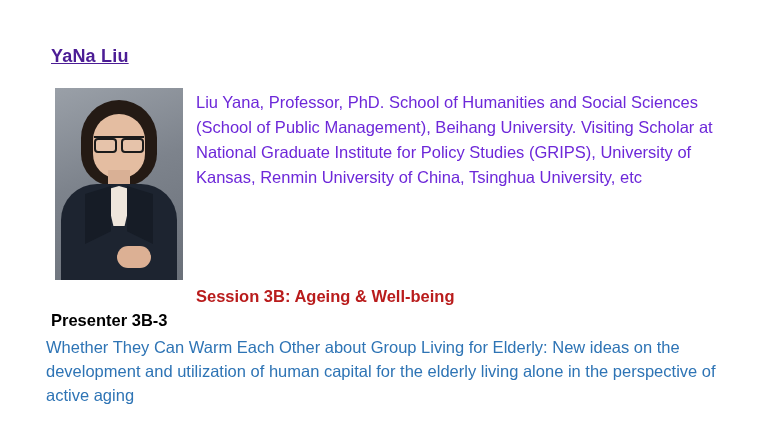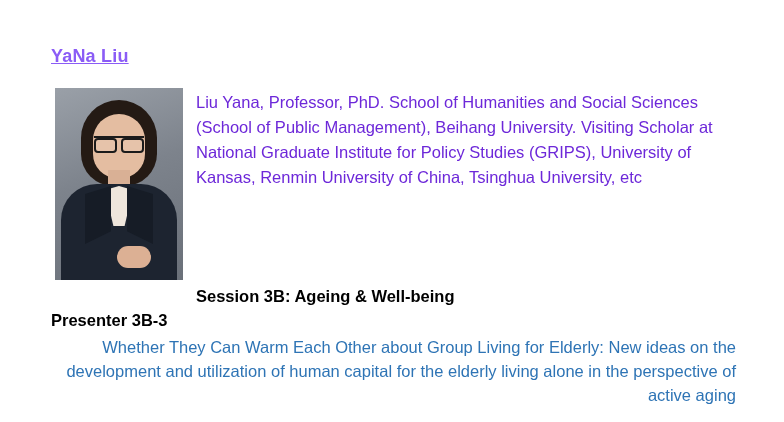--- a/index.html
+++ b/index.html
@@ -23,21 +23,21 @@
     width: 784px;
     height: 422px;
   }
 
   .speaker-name {
     position: absolute;
     left: 51px;
     top: 46px;
     font-size: 18px;
     font-weight: bold;
-    color: #8b5cf6;
+    color: #4c1d95;
     text-decoration: underline;
     letter-spacing: 0.2px;
   }
 
   .portrait {
     position: absolute;
     left: 55px;
     top: 88px;
     width: 128px;
     height: 192px;
@@ -146,41 +146,40 @@
     color: #6d28d9;
   }
 
   .session {
     position: absolute;
     left: 196px;
     top: 285px;
     font-size: 16.5px;
     line-height: 22px;
     font-weight: bold;
-    color: #000000;
+    color: #b91c1c;
   }
 
   .presenter {
     position: absolute;
     left: 51px;
     top: 311px;
     font-size: 16.5px;
     font-weight: bold;
     color: #000000;
   }
 
   .paper-title {
     position: absolute;
     left: 46px;
     top: 335px;
     width: 690px;
     font-size: 16.5px;
     line-height: 24px;
     color: #2E74B5;
-    text-align: right;
   }
 </style>
 </head>
 <body>
 
 <div class="page">
 
   <div class="speaker-name">YaNa Liu</div>
 
   <div class="portrait">

